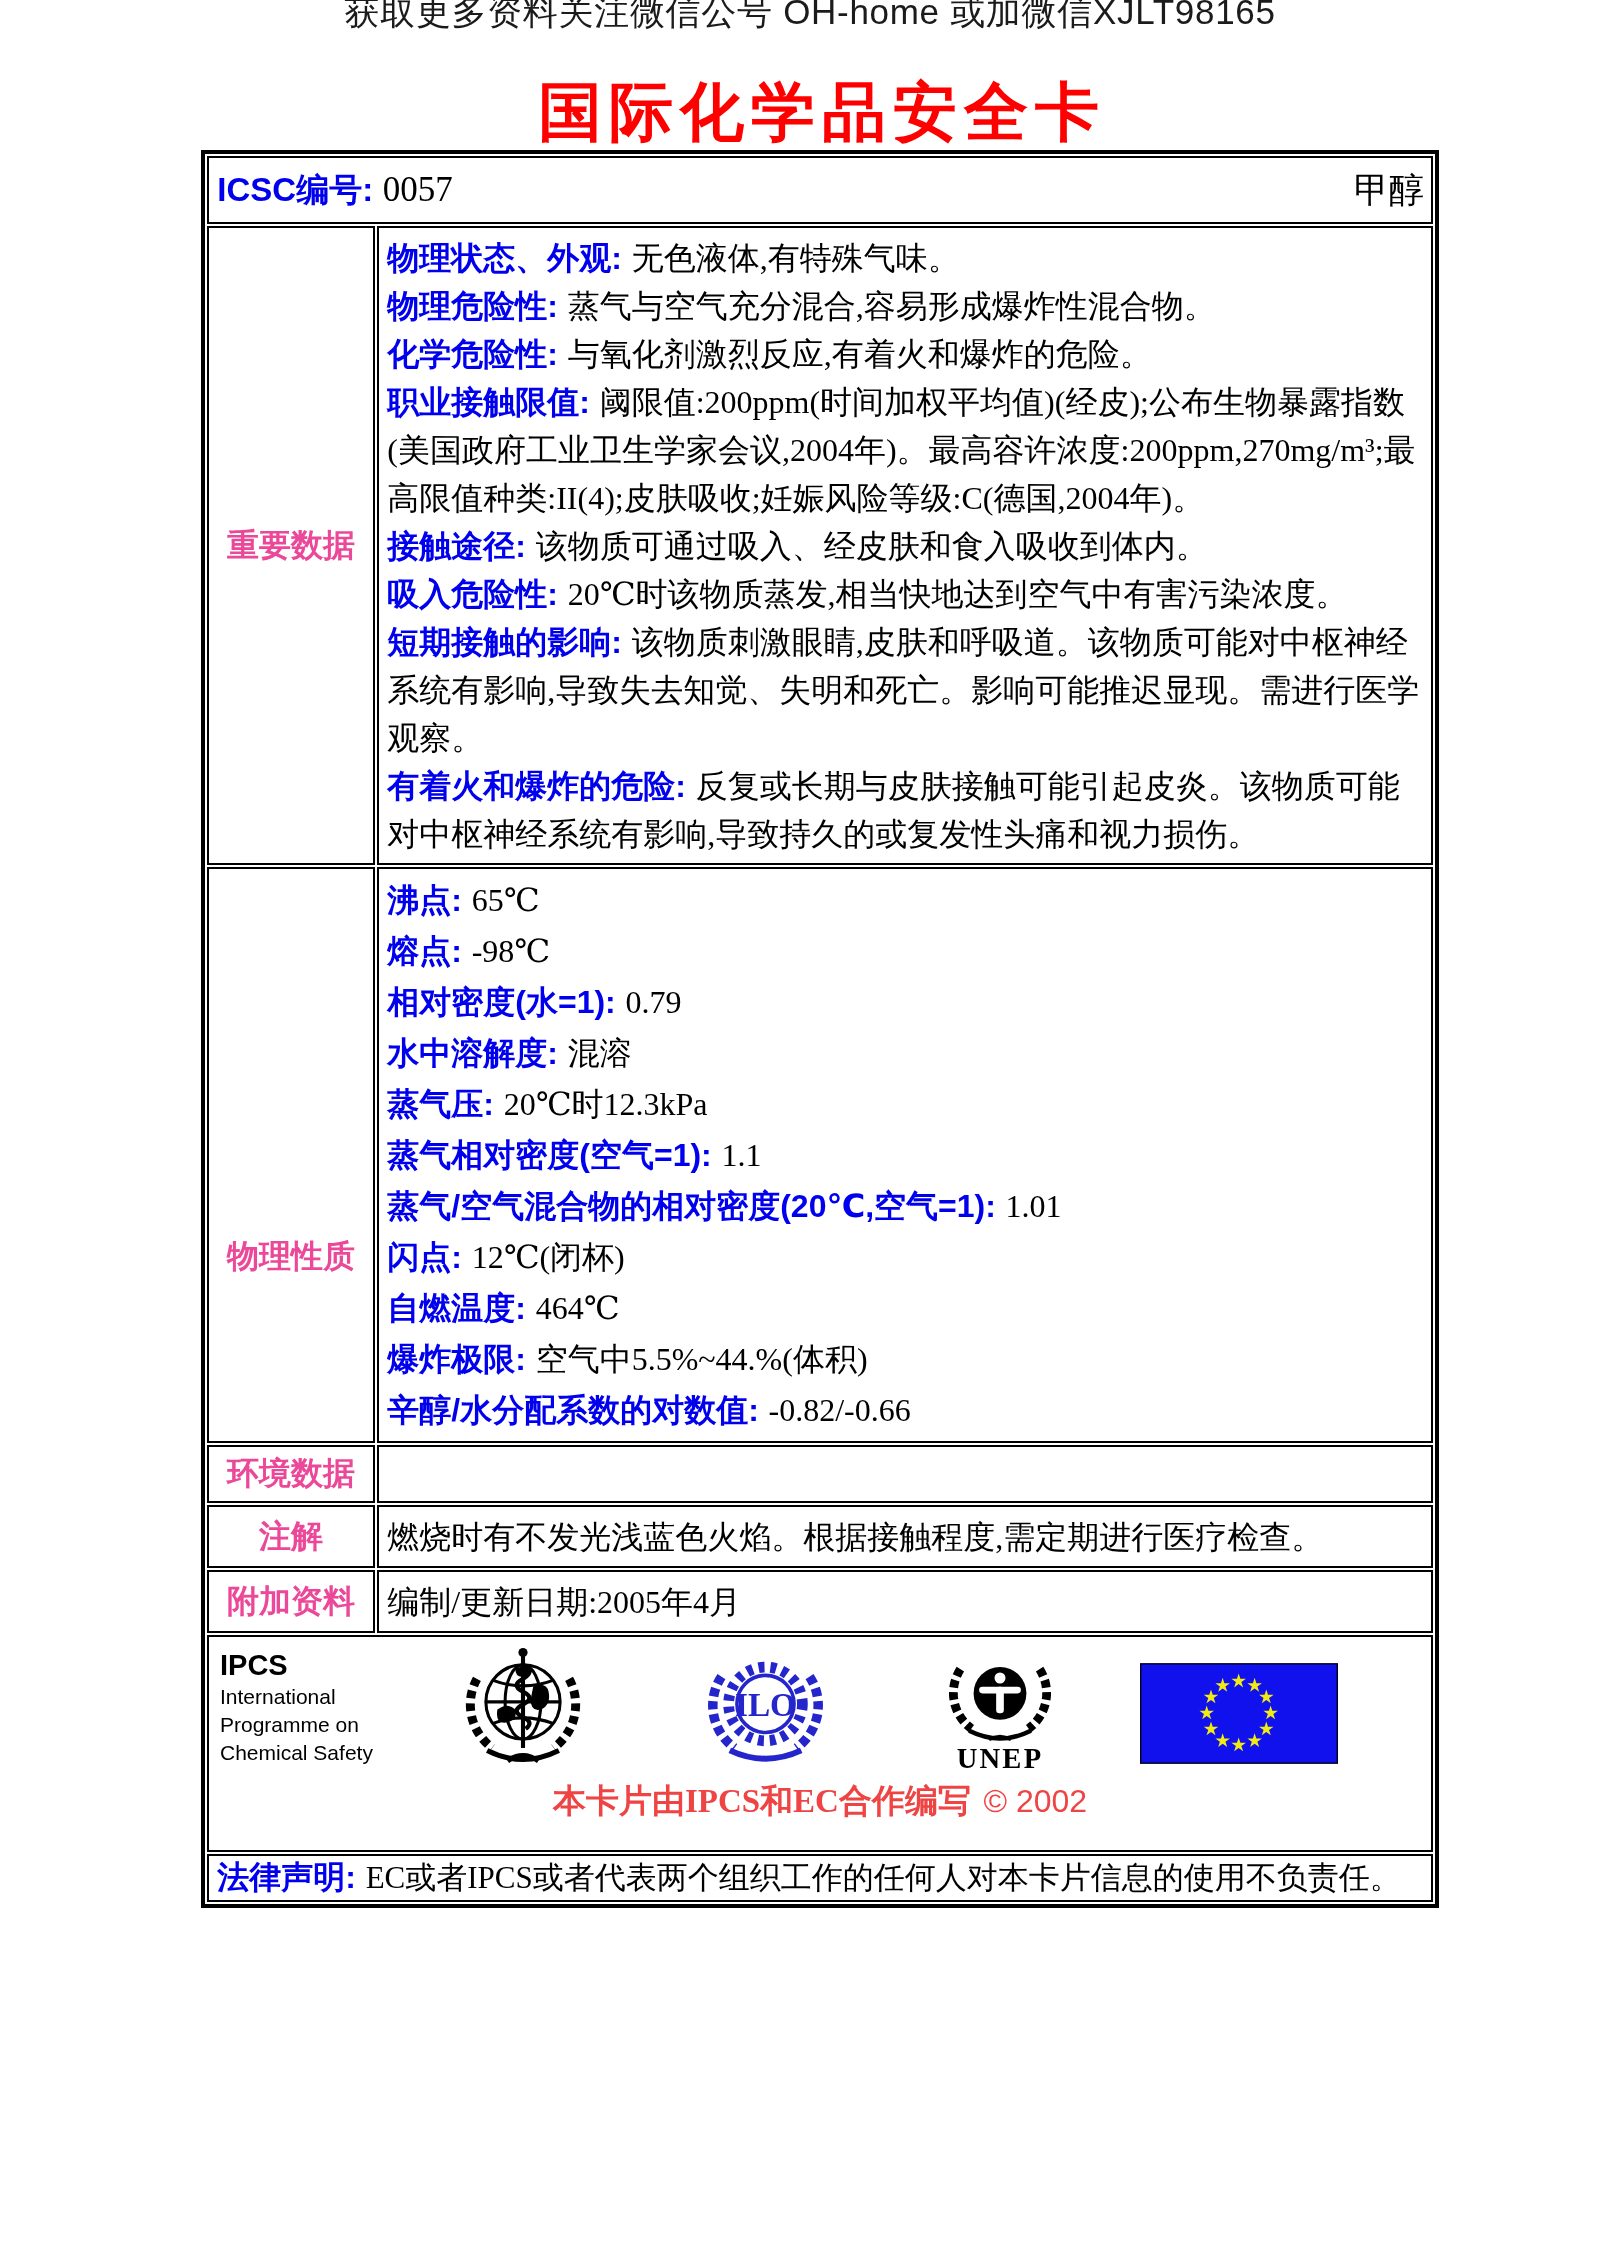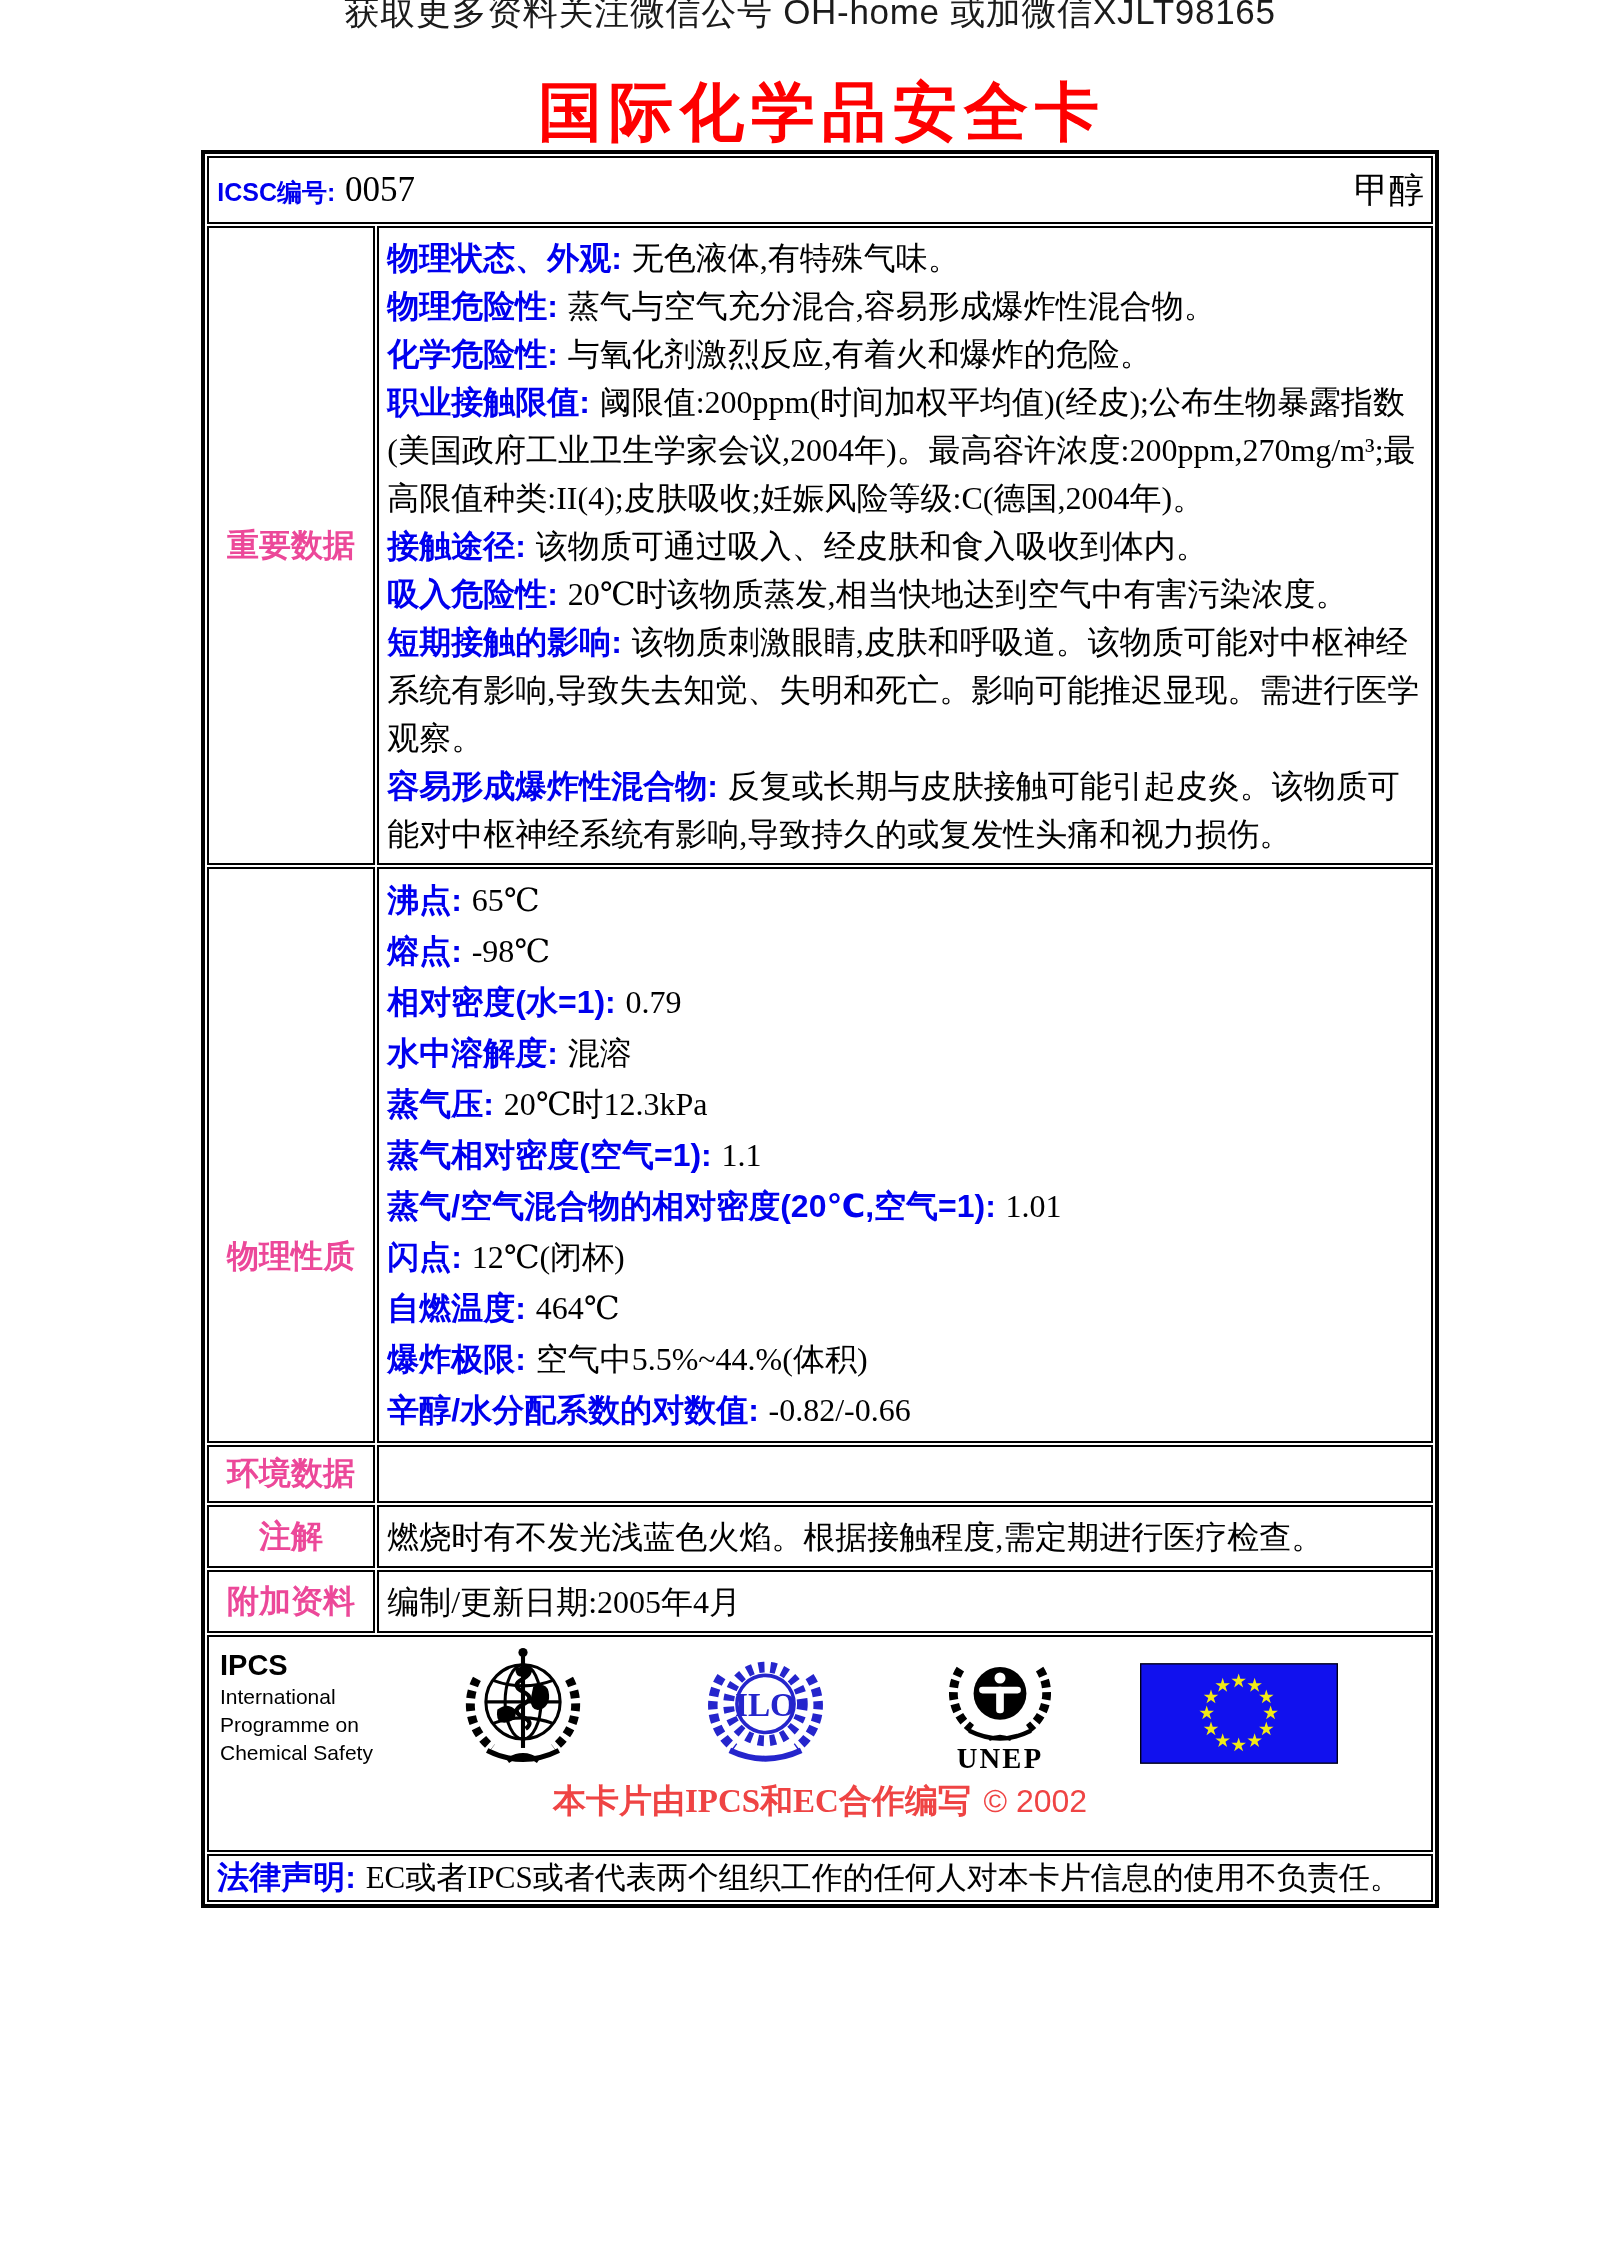--- a/index.html
+++ b/index.html
@@ -82,21 +82,21 @@
     font-weight: 700;
     margin-right: 9.7px;
   }
   .para { margin: 0; }
 
   .icsc-cell { height: 64px; padding: 0 7px 0 8.3px; }
   .icsc-line {
     display: flex; justify-content: space-between; align-items: center;
     font-size: 35px;
   }
-  .icsc-left .lbl { font-size: 25px; }
+  .icsc-left .lbl { font-size: 33px; }
 
   .small-row { height: 43px; }
   .note-row  { height: 42px; }
   .add-row   { height: 39px; }
 
   .ipcs-cell { height: 189px; position: relative; padding: 12px; }
   .ipcs-block {
     position: absolute; left: 11px; top: 9.7px;
     font-family: "Liberation Sans", "DejaVu Sans", sans-serif;
     color: #000;
@@ -150,21 +150,21 @@
     <tr>
       <td class="cell label-cell">重要数据</td>
       <td class="cell content-cell">
         <div class="para"><span class="lbl">物理状态、外观:</span><span>无色液体,有特殊气味。</span></div>
         <div class="para"><span class="lbl">物理危险性:</span><span>蒸气与空气充分混合,容易形成爆炸性混合物。</span></div>
         <div class="para"><span class="lbl">化学危险性:</span><span>与氧化剂激烈反应,有着火和爆炸的危险。</span></div>
         <div class="para"><span class="lbl">职业接触限值:</span><span>阈限值:200ppm(时间加权平均值)(经皮);公布生物暴露指数(美国政府工业卫生学家会议,2004年)。最高容许浓度:200ppm,270mg/m³;最高限值种类:II(4);皮肤吸收;妊娠风险等级:C(德国,2004年)。</span></div>
         <div class="para"><span class="lbl">接触途径:</span><span>该物质可通过吸入、经皮肤和食入吸收到体内。</span></div>
         <div class="para"><span class="lbl">吸入危险性:</span><span>20℃时该物质蒸发,相当快地达到空气中有害污染浓度。</span></div>
         <div class="para"><span class="lbl">短期接触的影响:</span><span>该物质刺激眼睛,皮肤和呼吸道。该物质可能对中枢神经系统有影响,导致失去知觉、失明和死亡。影响可能推迟显现。需进行医学观察。</span></div>
-        <div class="para"><span class="lbl">容易形成爆炸性混合物:</span><span>反复或长期与皮肤接触可能引起皮炎。该物质可能对中枢神经系统有影响,导致持久的或复发性头痛和视力损伤。</span></div>
+        <div class="para"><span class="lbl">有着火和爆炸的危险:</span><span>反复或长期与皮肤接触可能引起皮炎。该物质可能对中枢神经系统有影响,导致持久的或复发性头痛和视力损伤。</span></div>
       </td>
     </tr>
 
     <tr>
       <td class="cell label-cell label-phys">物理性质</td>
       <td class="cell content-cell content-phys">
         <div class="para"><span class="lbl">沸点:</span><span>65℃</span></div>
         <div class="para"><span class="lbl">熔点:</span><span>-98℃</span></div>
         <div class="para"><span class="lbl">相对密度(水=1):</span><span>0.79</span></div>
         <div class="para"><span class="lbl">水中溶解度:</span><span>混溶</span></div>

